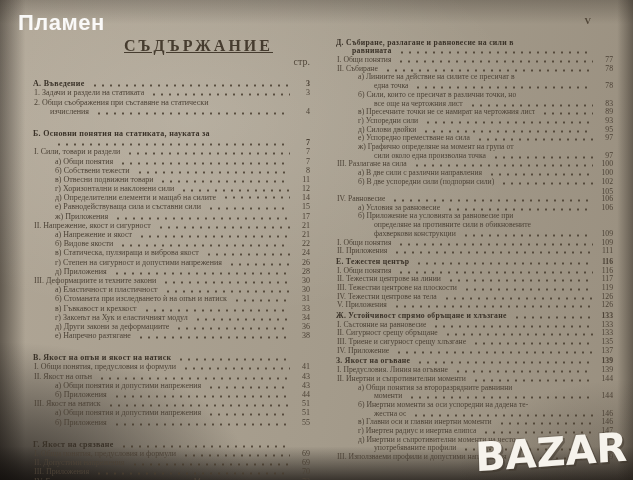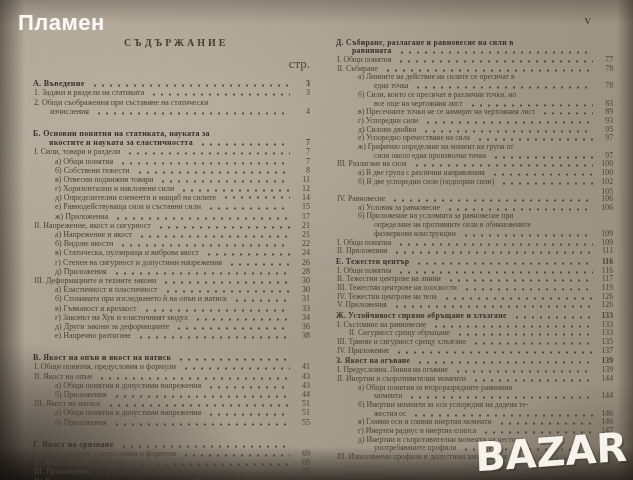--- a/index.html
+++ b/index.html
@@ -17,30 +17,30 @@
       linear-gradient(100deg, #b0a696, #a49b8b 55%, #998f7f);
   }
   .watermark{
     position:absolute;left:18px;top:10px;
     font-family:"Liberation Sans", sans-serif;
     font-weight:bold;font-size:22px;color:rgba(255,255,255,0.93);
     letter-spacing:0.5px;
   }
   .page-title{
     position:absolute;left:124px;top:37px;
-    font-weight:bold;font-size:10px;letter-spacing:3px;color:#463c2f;
+    font-weight:bold;font-size:16px;letter-spacing:3px;color:#463c2f;text-decoration:underline;
   }
   .roman-page{
     position:absolute;right:42px;top:16px;
     font-size:9px;color:#514638;font-weight:bold;
   }
   .col{position:absolute;color:#4c4236;}
   .colL{left:33px;top:56px;width:277px;font-size:8px;}
   .colR{left:336px;top:36px;width:277px;font-size:7.7px;}
-  .str-header{display:flex;justify-content:flex-end;height:10px;font-size:13px;color:#51473a;}
+  .str-header{display:flex;justify-content:flex-end;height:10px;font-size:10px;color:#51473a;}
   .toc-line{display:flex;align-items:flex-end;white-space:nowrap;}
   .colL .toc-line{height:9.2px;}
   .colR .toc-line{height:8.7px;}
   .toc-line .txt{overflow:hidden;}
   .toc-line.b .txt{font-weight:bold;color:#3a3228;letter-spacing:0.3px;}
   .toc-line.gap{margin-top:13px;}
   .colR .toc-line.gap{margin-top:2px;}
   .dots{
     flex:1 1 auto;height:3px;margin:0 4px 1px 6px;
     background-image:radial-gradient(circle, rgba(72,60,46,0.85) 0.9px, transparent 1.3px);
@@ -83,21 +83,20 @@
       </div>
       <div class="toc-line" style="padding-left: 17px;">
         <span class="txt">изчисления</span>
         <span class="dots"></span>
         <span class="pg">4</span>
       </div>
       <div class="toc-line b gap" style="padding-left: 0px;">
         <span class="txt">Б. Основни понятия на статиката, науката за</span>
       </div>
       <div class="toc-line b" style="padding-left: 16px;">
-        <span class="txt">якостите и науката за еластичността</span>
         <span class="dots"></span>
         <span class="pg">7</span>
       </div>
       <div class="toc-line" style="padding-left: 1px;">
         <span class="txt">I. Сили, товари и раздели</span>
         <span class="dots"></span>
         <span class="pg">7</span>
       </div>
       <div class="toc-line" style="padding-left: 22px;">
         <span class="txt">а) Общи понятия</span>
@@ -328,21 +327,21 @@
         <span class="txt">сили около една произволна точка</span>
         <span class="dots"></span>
         <span class="pg">97</span>
       </div>
       <div class="toc-line" style="padding-left: 1px;">
         <span class="txt">III. Разлагане на сила</span>
         <span class="dots"></span>
         <span class="pg">100</span>
       </div>
       <div class="toc-line" style="padding-left: 22px;">
-        <span class="txt">а) В две група с различни направления</span>
+        <span class="txt">а) В две сили с различни направления</span>
         <span class="dots"></span>
         <span class="pg">100</span>
       </div>
       <div class="toc-line" style="padding-left: 22px;">
         <span class="txt">б) В две успоредни сили (подпорни сили)</span>
         <span class="dots"></span>
         <span class="pg">102</span>
       </div>
       <div class="toc-line" style="padding-left: 22px; flex-direction: column;">
         <span class="txt">в) В три сили</span>
@@ -413,21 +412,21 @@
       <div class="toc-line b gap" style="padding-left: 0px;">
         <span class="txt">Ж. Устойчивост спрямо обръщане и хлъзгане</span>
         <span class="dots"></span>
         <span class="pg">133</span>
       </div>
       <div class="toc-line" style="padding-left: 1px;">
         <span class="txt">I. Състояние на равновесие</span>
         <span class="dots"></span>
         <span class="pg">133</span>
       </div>
-      <div class="toc-line" style="padding-left: 1px; margin-left: 12px;">
+      <div class="toc-line" style="padding-left: 1px;">
         <span class="txt">II. Сигурност срещу обръщане</span>
         <span class="dots"></span>
         <span class="pg">133</span>
       </div>
       <div class="toc-line" style="padding-left: 1px;">
         <span class="txt">III. Триене и сигурност срещу хлъзгане</span>
         <span class="dots"></span>
         <span class="pg">135</span>
       </div>
       <div class="toc-line" style="padding-left: 1px;">

